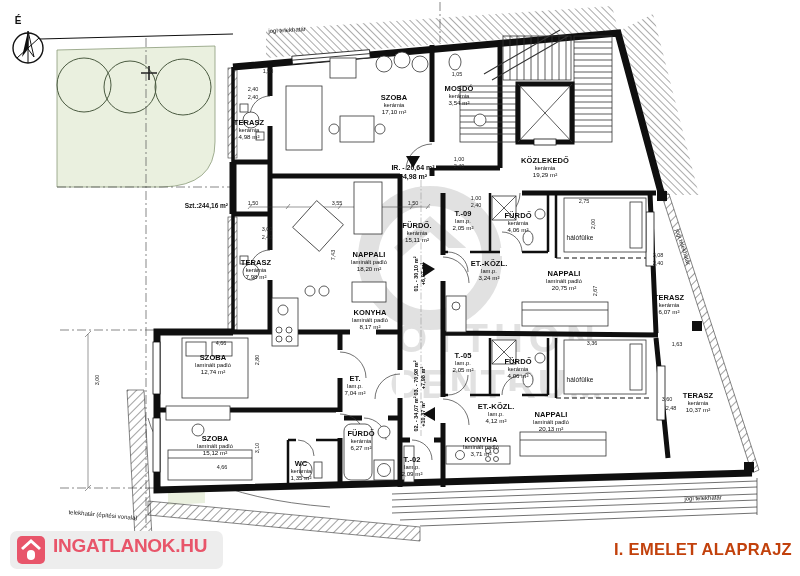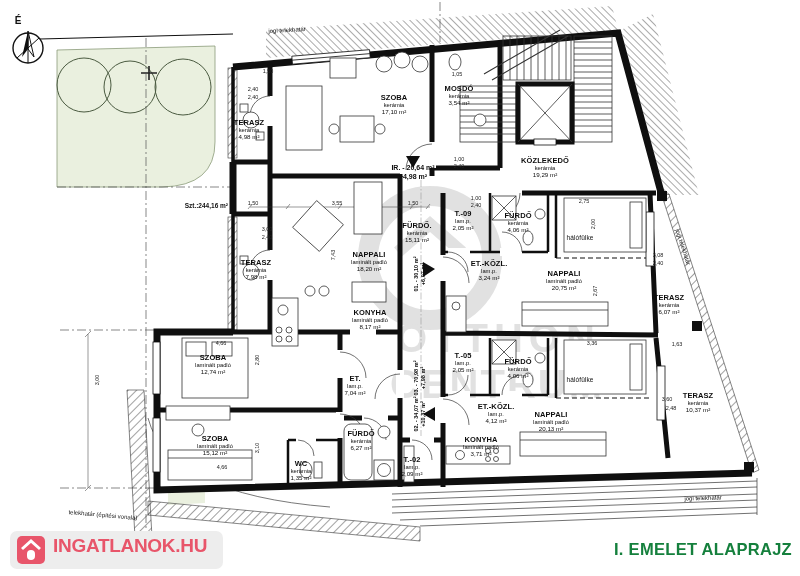--- a/index.html
+++ b/index.html
@@ -11,21 +11,21 @@
   .room-label .rm{display:block;font-size:5.8px;}
   .room-label .ra{display:block;font-size:6.2px;}
   .dim{position:absolute;transform:translate(-50%,-50%);font-size:5.5px;color:#222;white-space:nowrap;}
   .dim.rot{transform:translate(-50%,-50%) rotate(-90deg);}
   .unit-label{position:absolute;transform:translate(-50%,-50%) rotate(-90deg);text-align:center;font-weight:bold;font-size:5.6px;line-height:1.3;white-space:nowrap;color:#0d0d0d;}
   .unit-label span{display:block;}
   .unit-label.horiz{transform:translate(-50%,-50%);font-size:7px;}
   .bnd{position:absolute;font-size:6px;color:#111;white-space:nowrap;}
   .site-area{position:absolute;font-size:6.5px;font-weight:bold;transform:translate(-100%,-50%);white-space:nowrap;}
   .north-label{position:absolute;transform:translate(-50%,-50%);font-weight:bold;font-size:10px;}
-  #title{position:absolute;right:8px;top:540px;font-size:16.5px;font-weight:bold;letter-spacing:.3px;color:#15803d;}
+  #title{position:absolute;right:8px;top:540px;font-size:16.5px;font-weight:bold;letter-spacing:.3px;color:#c2410c;}
   #logo{position:absolute;left:10px;top:531px;display:flex;align-items:flex-start;gap:7px;background:#ededed;border-radius:7px;padding:4px 16px 4px 6px;}
   #logo .logo-text{color:#e8556a;font-weight:bold;font-size:19px;letter-spacing:-0.3px;}
 </style>
 </head>
 <body>
 
 <div id="plan">
 
 <svg id="plan-svg" width="800" height="576" viewBox="0 0 800 576">
   <defs>

